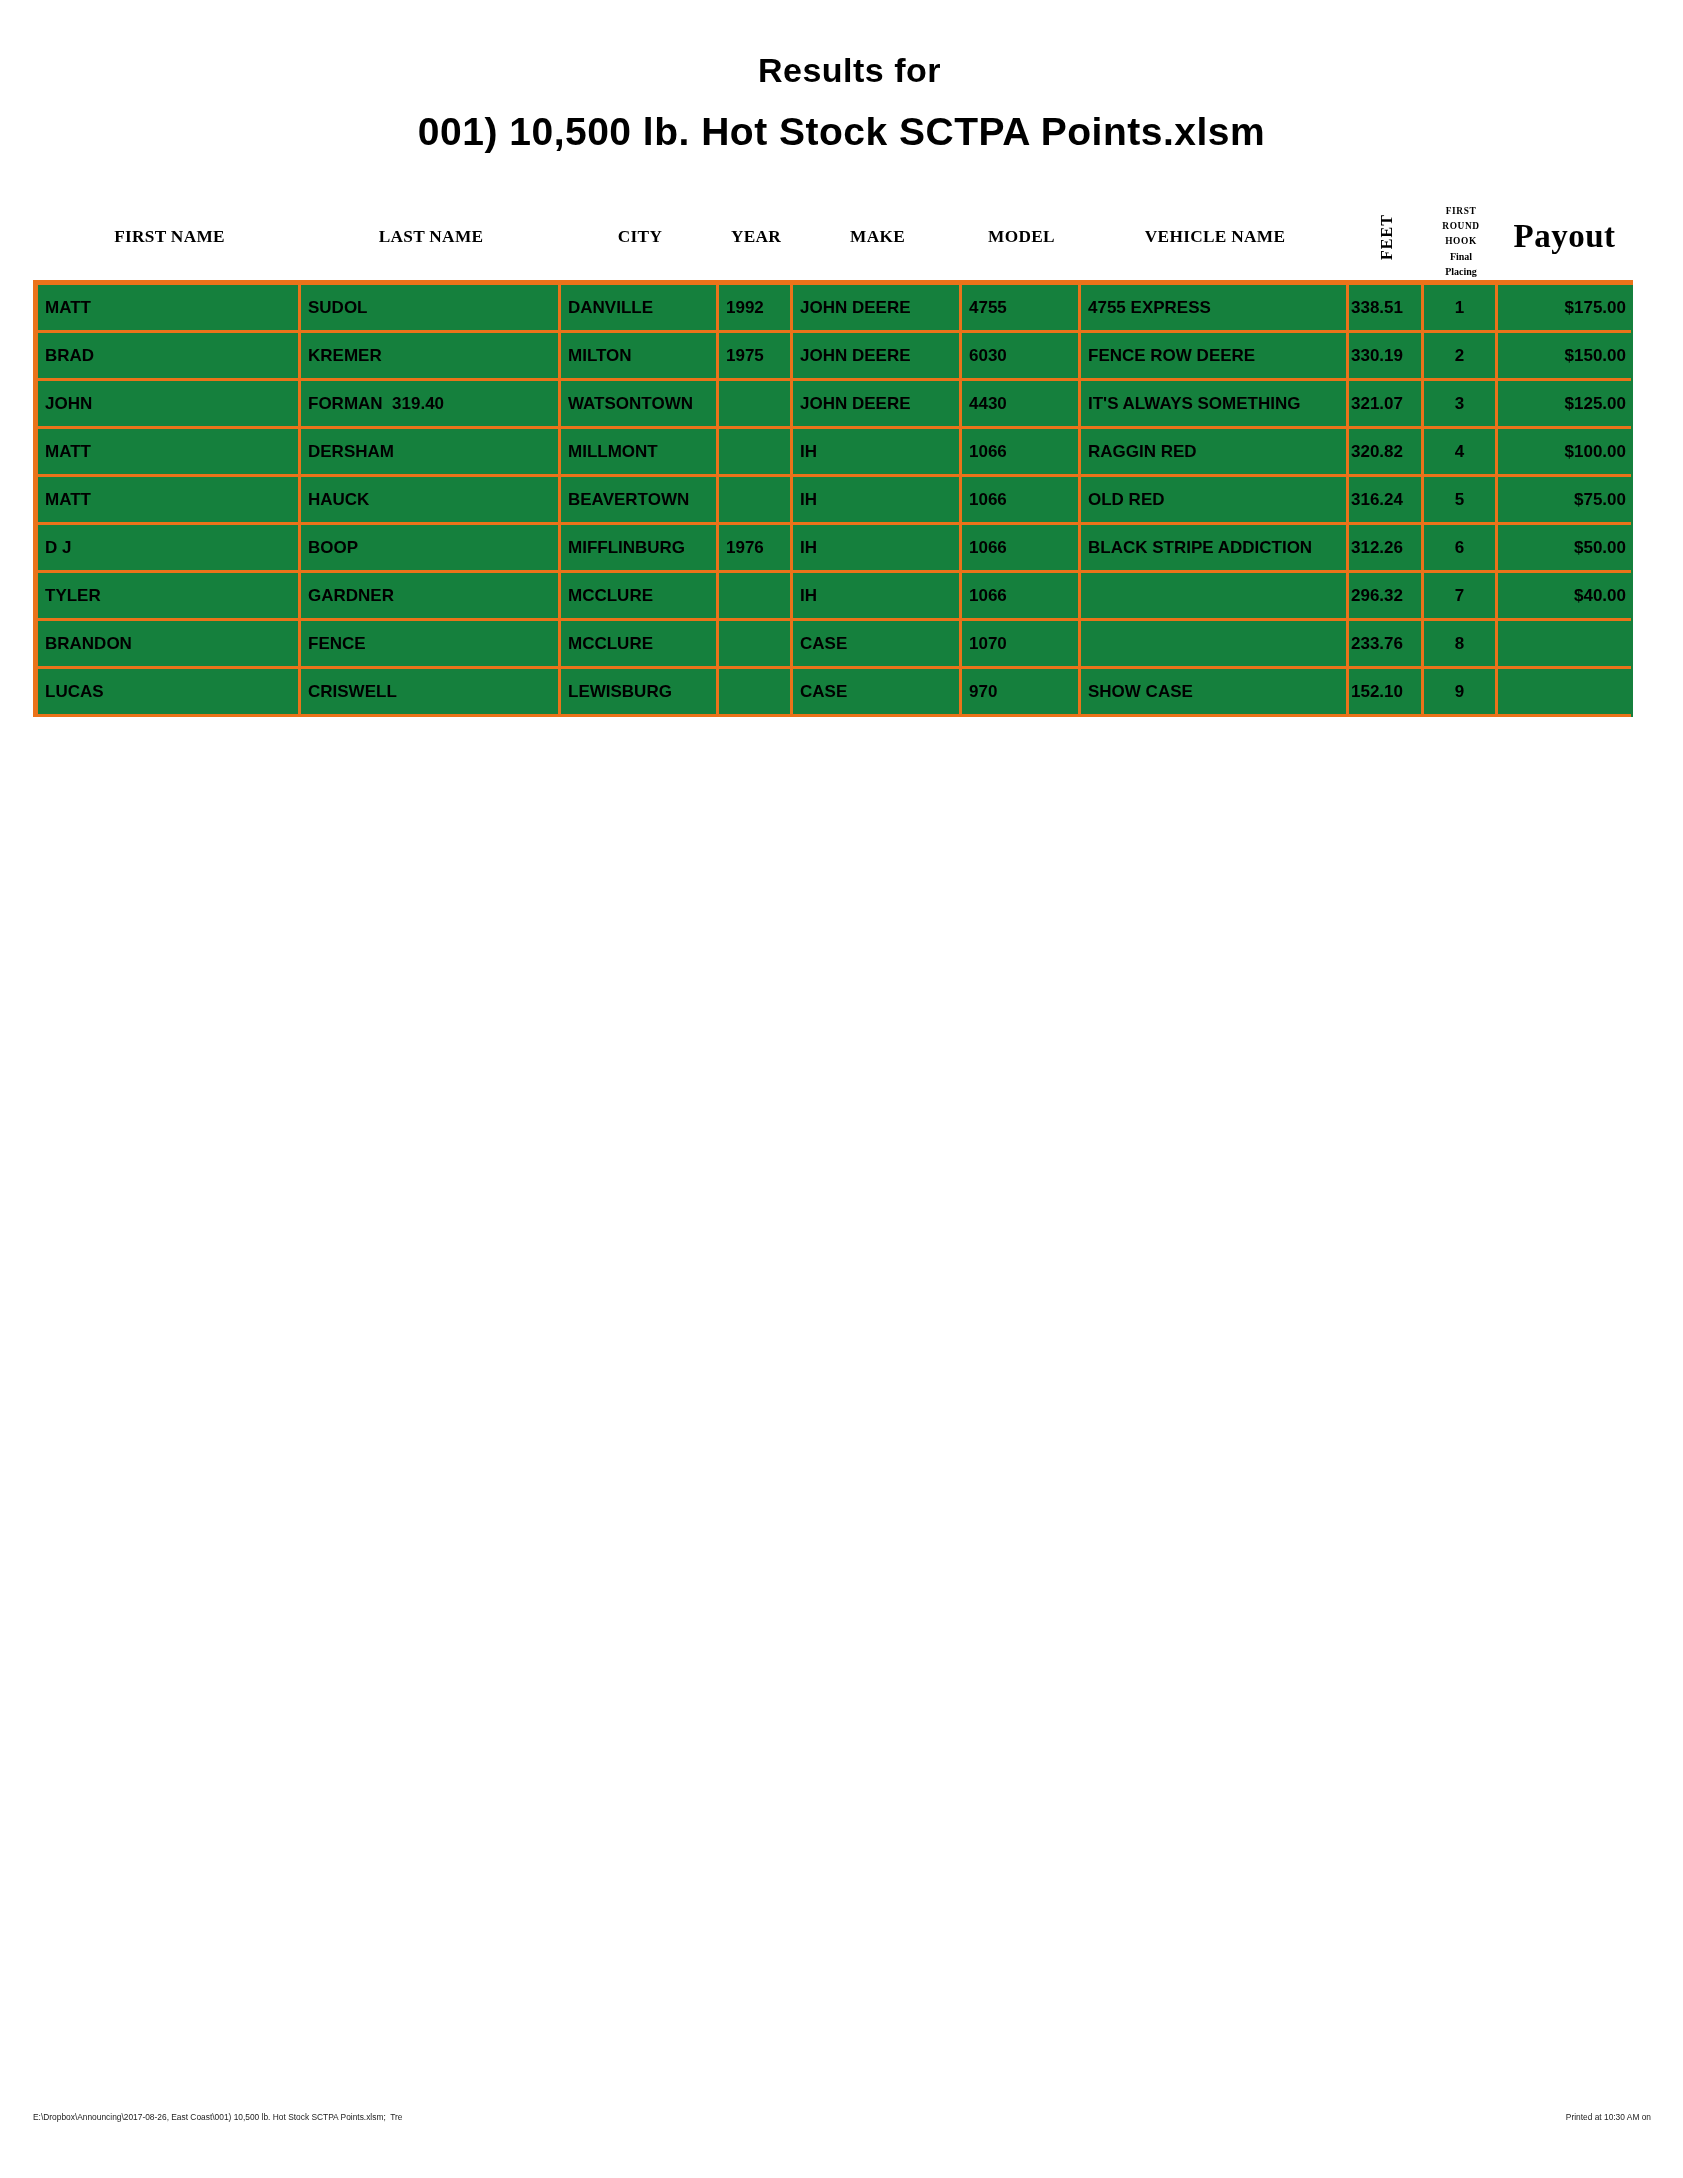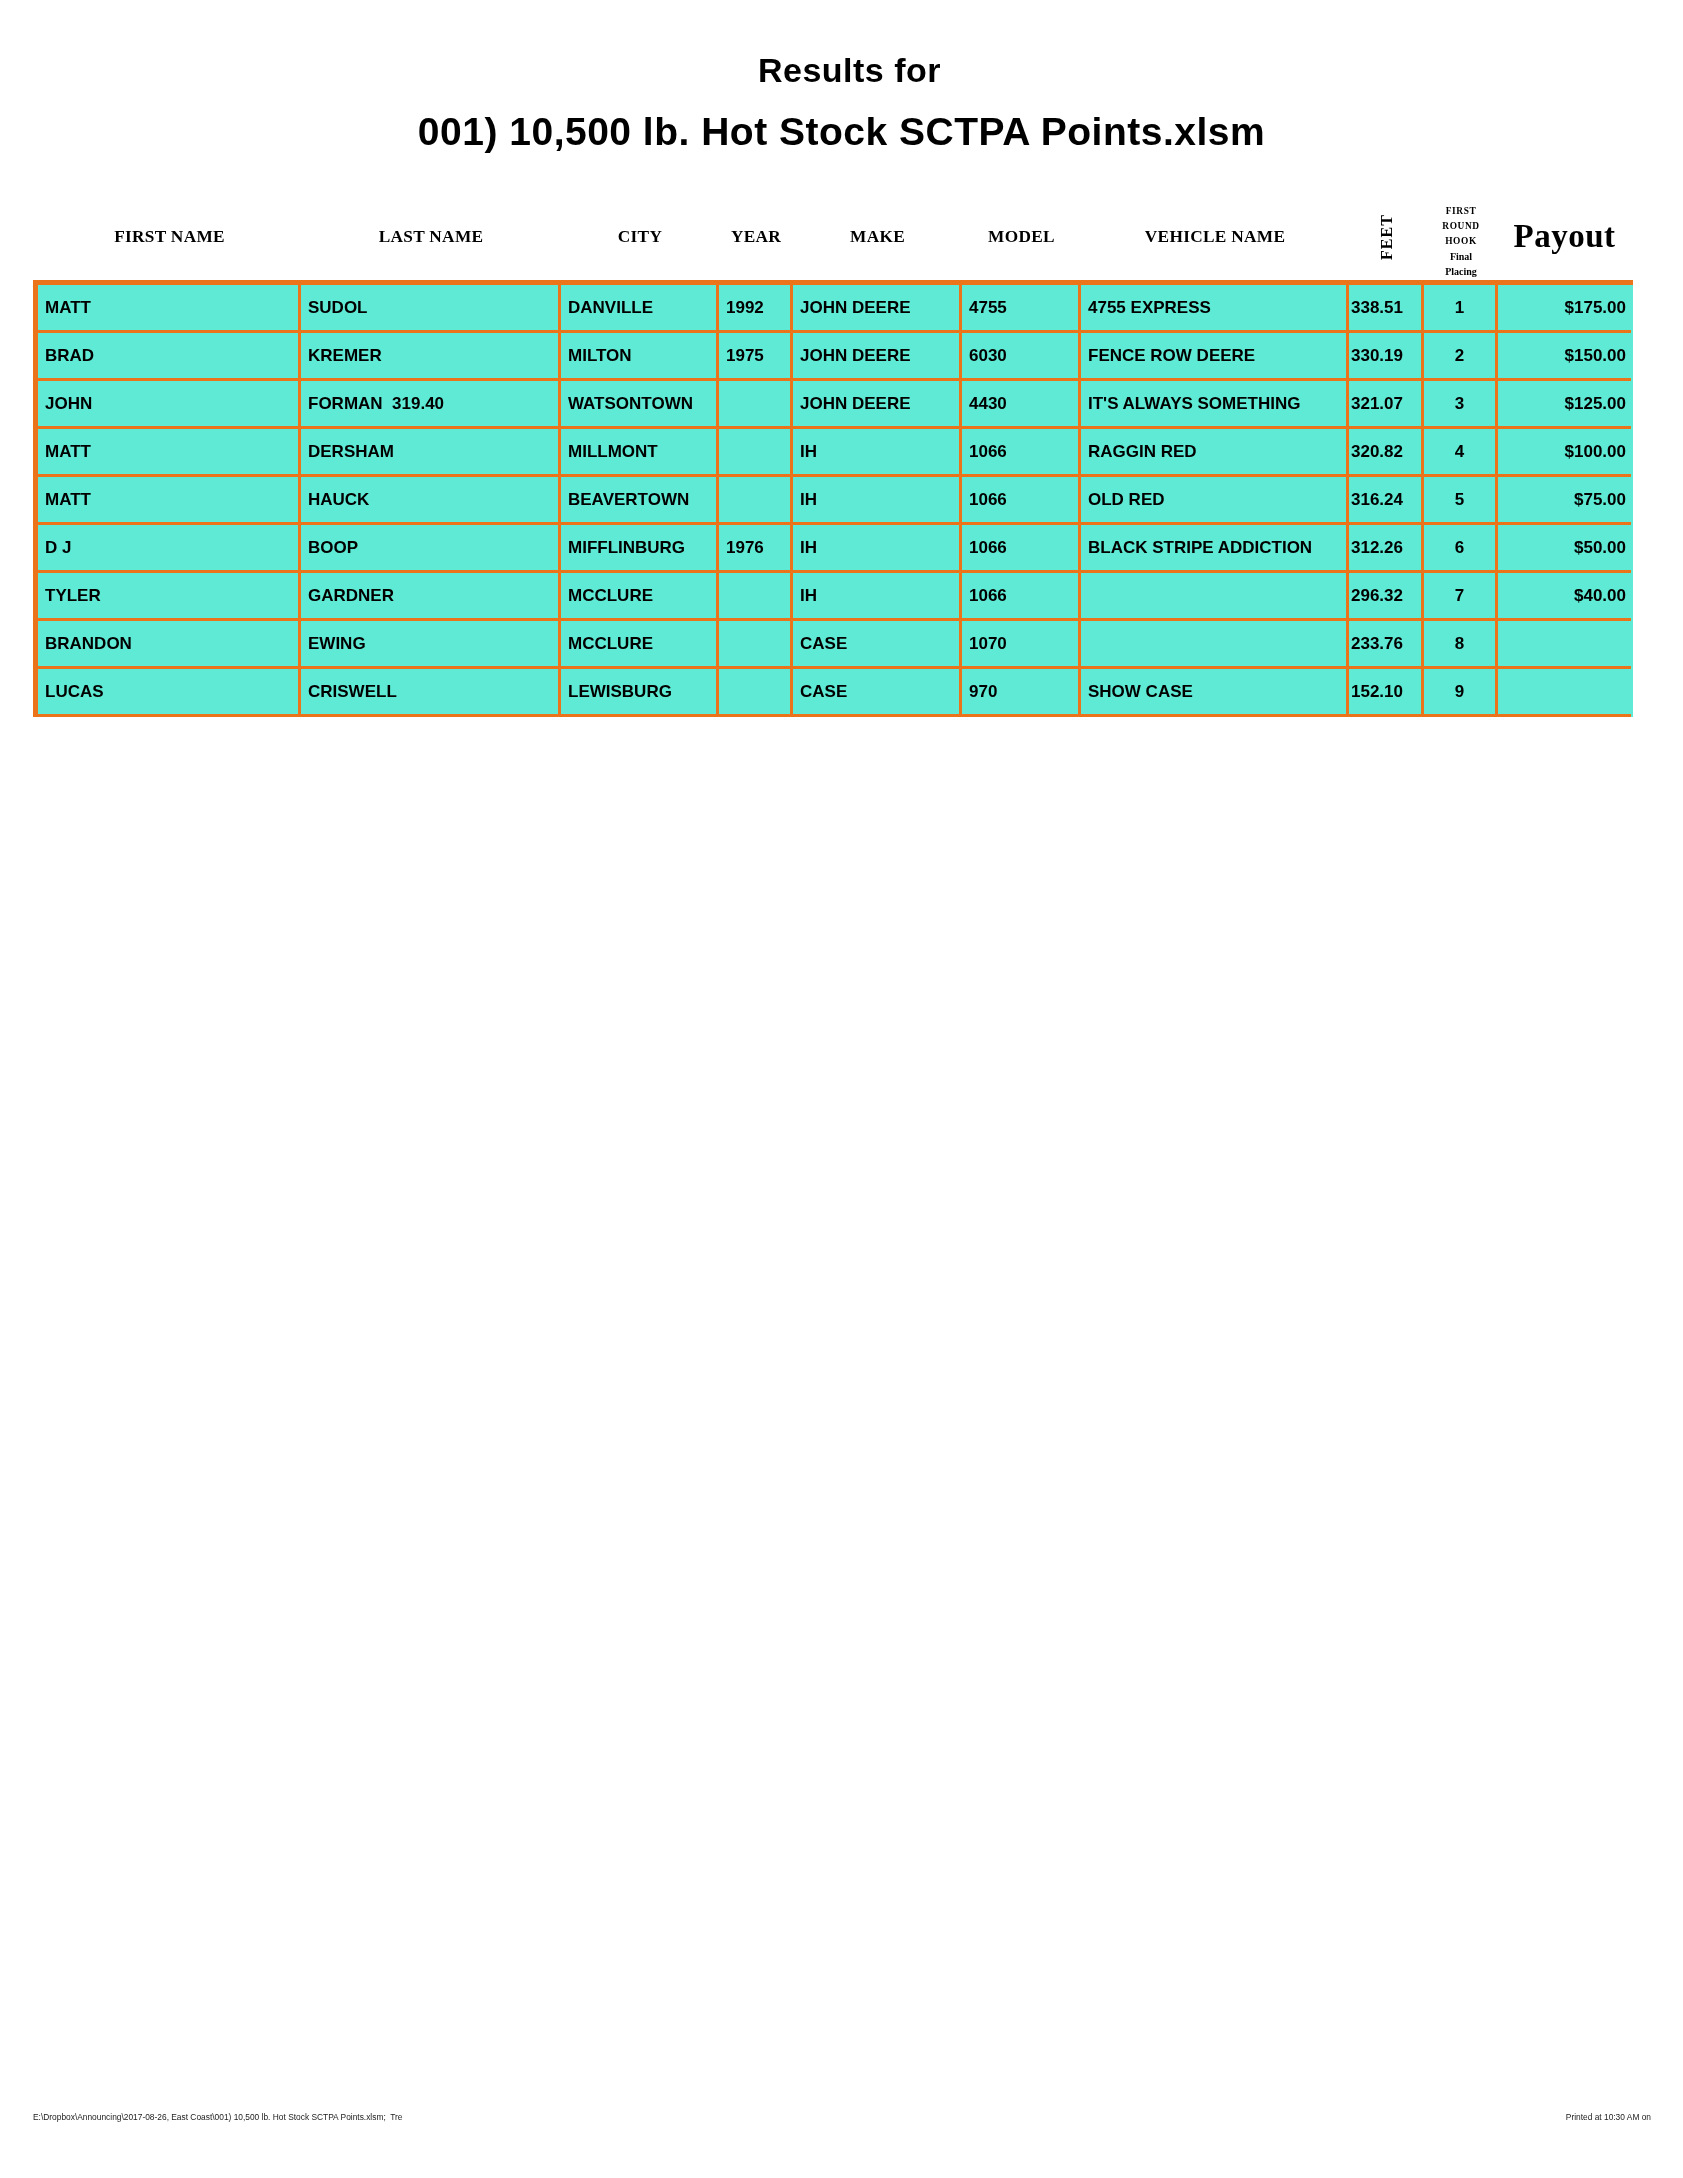--- a/index.html
+++ b/index.html
@@ -46,21 +46,21 @@
   .hook-upper{font-size:9.4px;letter-spacing:0.6px;}
   .hook-lower{font-size:10px;}
   .hdr-payout{font-size:33px;letter-spacing:0.5px;}
 
   
   .results-table{
     position:absolute;left:33px;top:280px;width:1600px;
     border-left:5px solid var(--border);
     border-top:5px solid var(--border);
     box-sizing:border-box;
-    background:#5eead4;
+    background:#15803d;
     text-align:right;
   }
   .trow{height:48px;}
   .cell{
     box-sizing:border-box;
     border-right:3px solid var(--border);
     border-bottom:3px solid var(--border);
     display:flex;align-items:center;
     font-weight:bold;font-size:17px;
     white-space:pre;
@@ -193,21 +193,21 @@
           <div class="cell col-year"></div>
           <div class="cell col-make">IH</div>
           <div class="cell col-model">1066</div>
           <div class="cell col-vehicle_name"></div>
           <div class="cell col-feet">296.32</div>
           <div class="cell col-placing">7</div>
           <div class="cell col-payout">$40.00</div>
         </div>
         <div class="trow grid10">
           <div class="cell col-first_name">BRANDON</div>
-          <div class="cell col-last_name">EWING</div>
+          <div class="cell col-last_name">FENCE</div>
           <div class="cell col-city">MCCLURE</div>
           <div class="cell col-year"></div>
           <div class="cell col-make">CASE</div>
           <div class="cell col-model">1070</div>
           <div class="cell col-vehicle_name"></div>
           <div class="cell col-feet">233.76</div>
           <div class="cell col-placing">8</div>
           <div class="cell col-payout"></div>
         </div>
         <div class="trow grid10">

